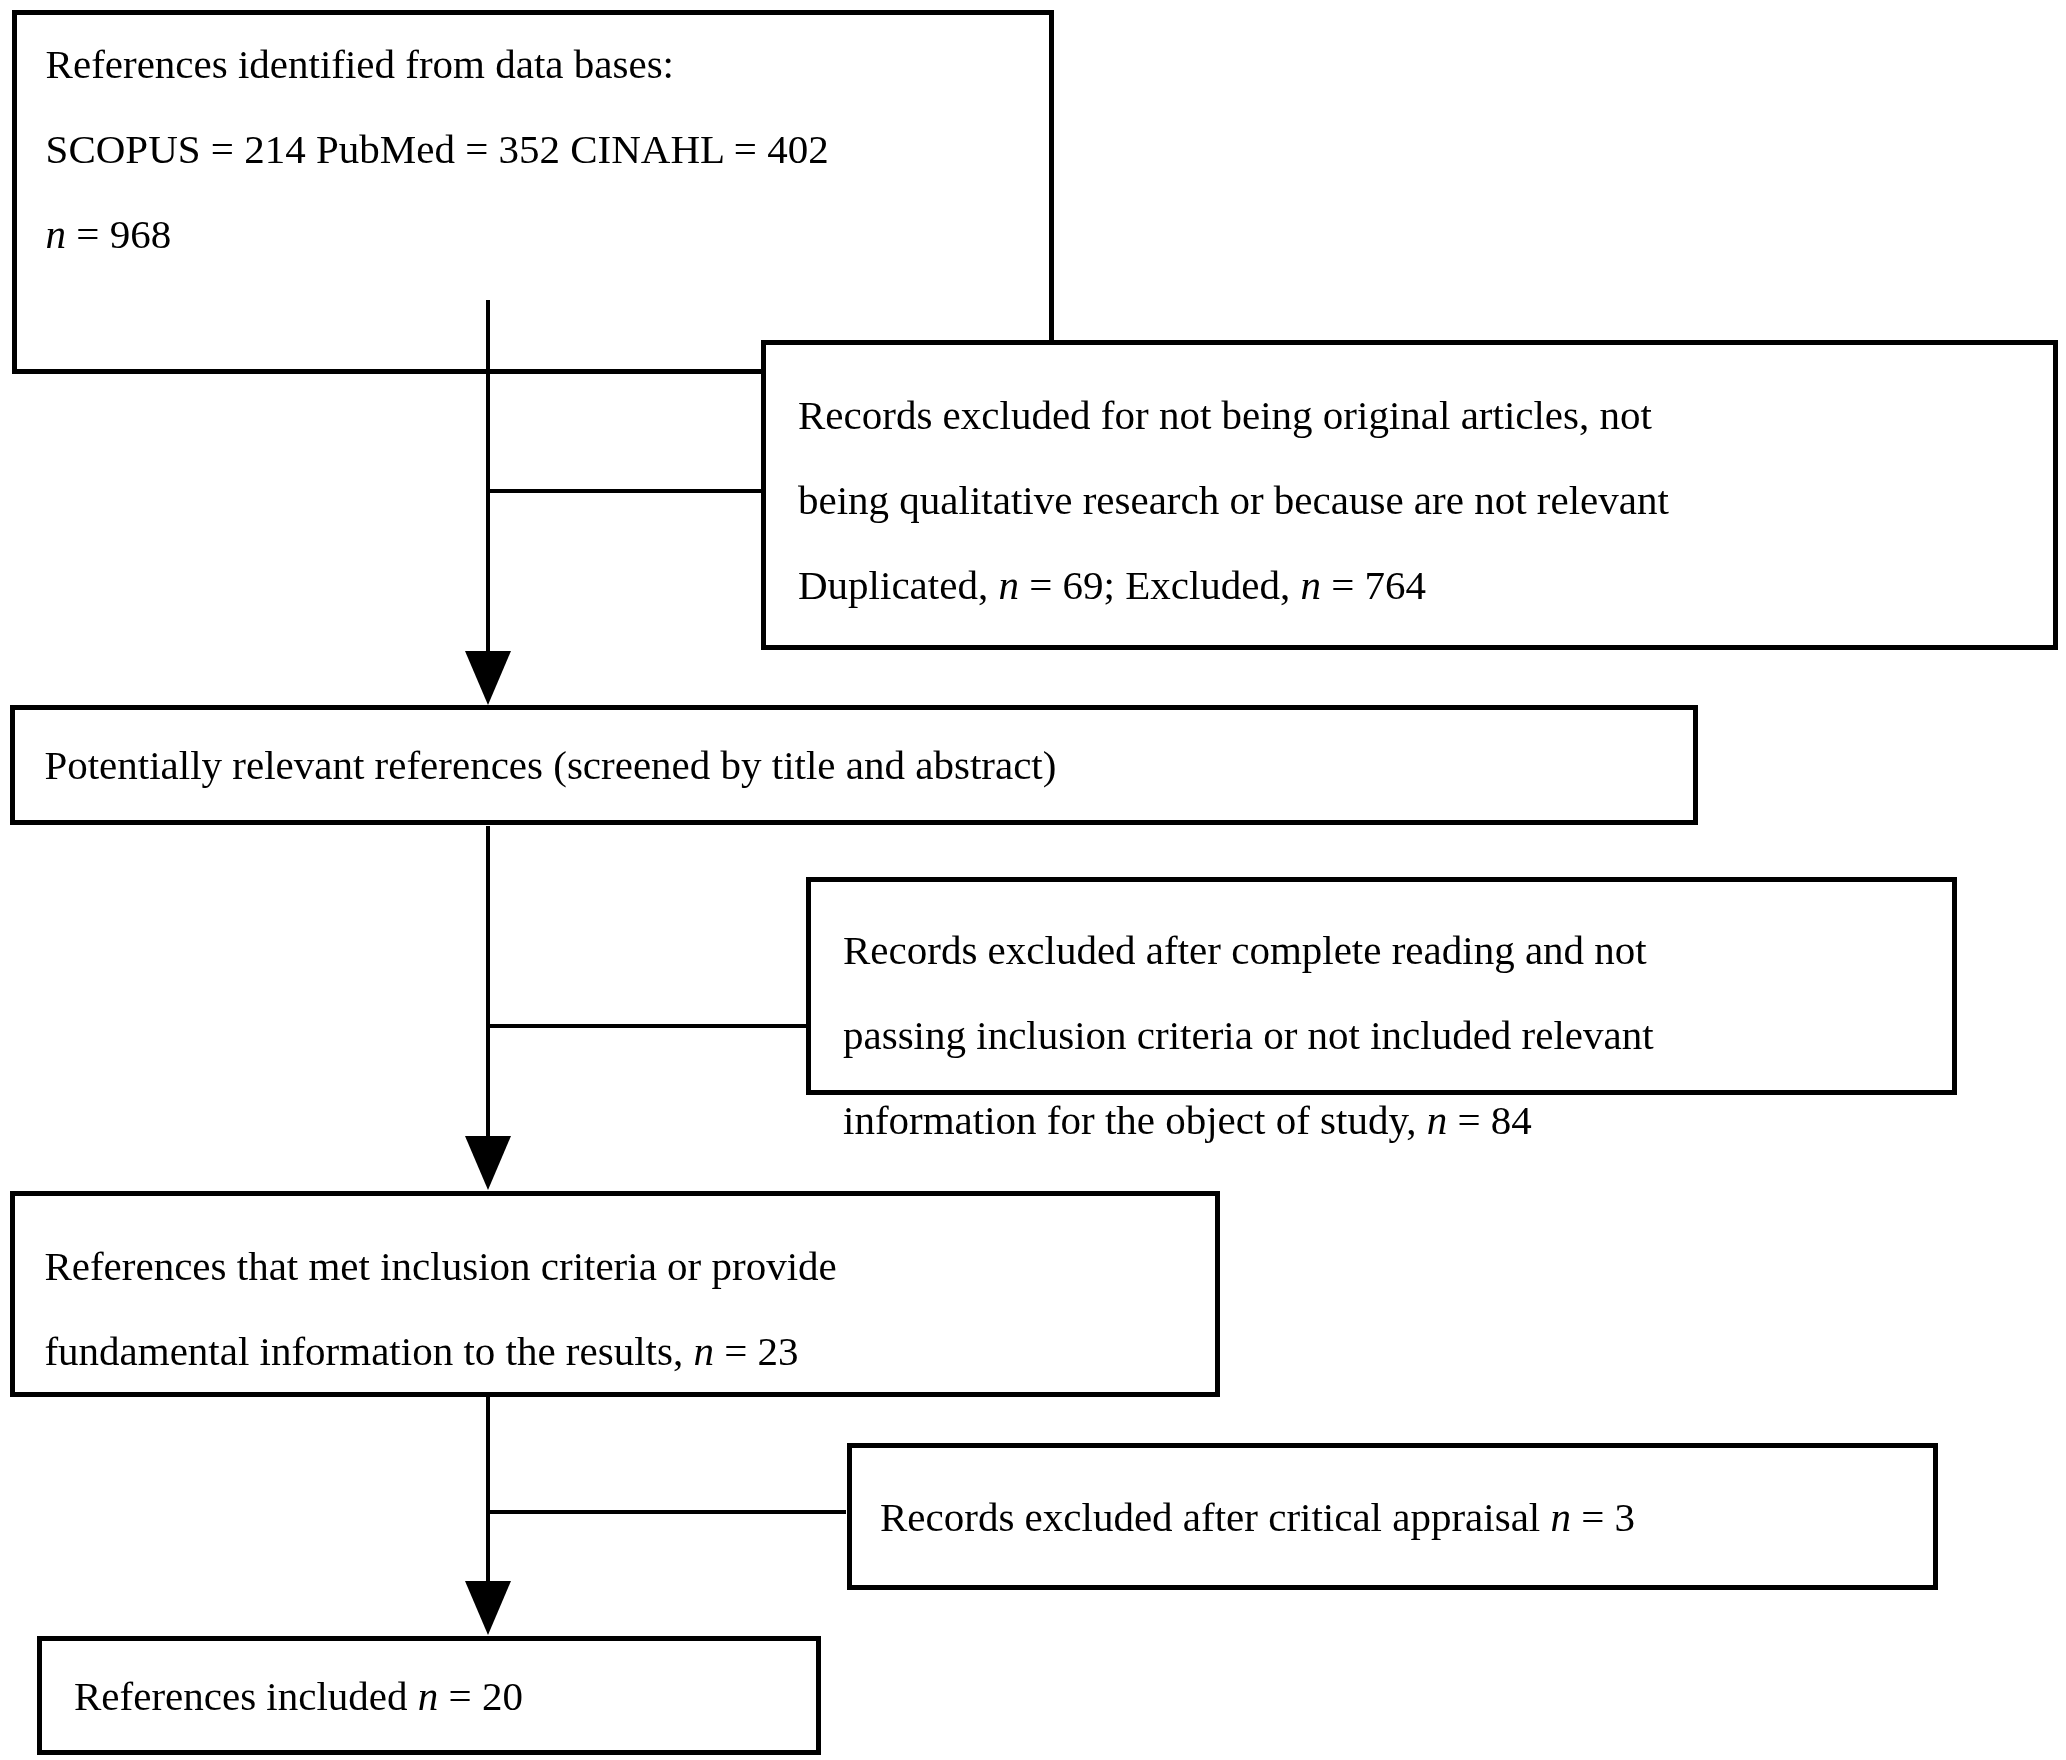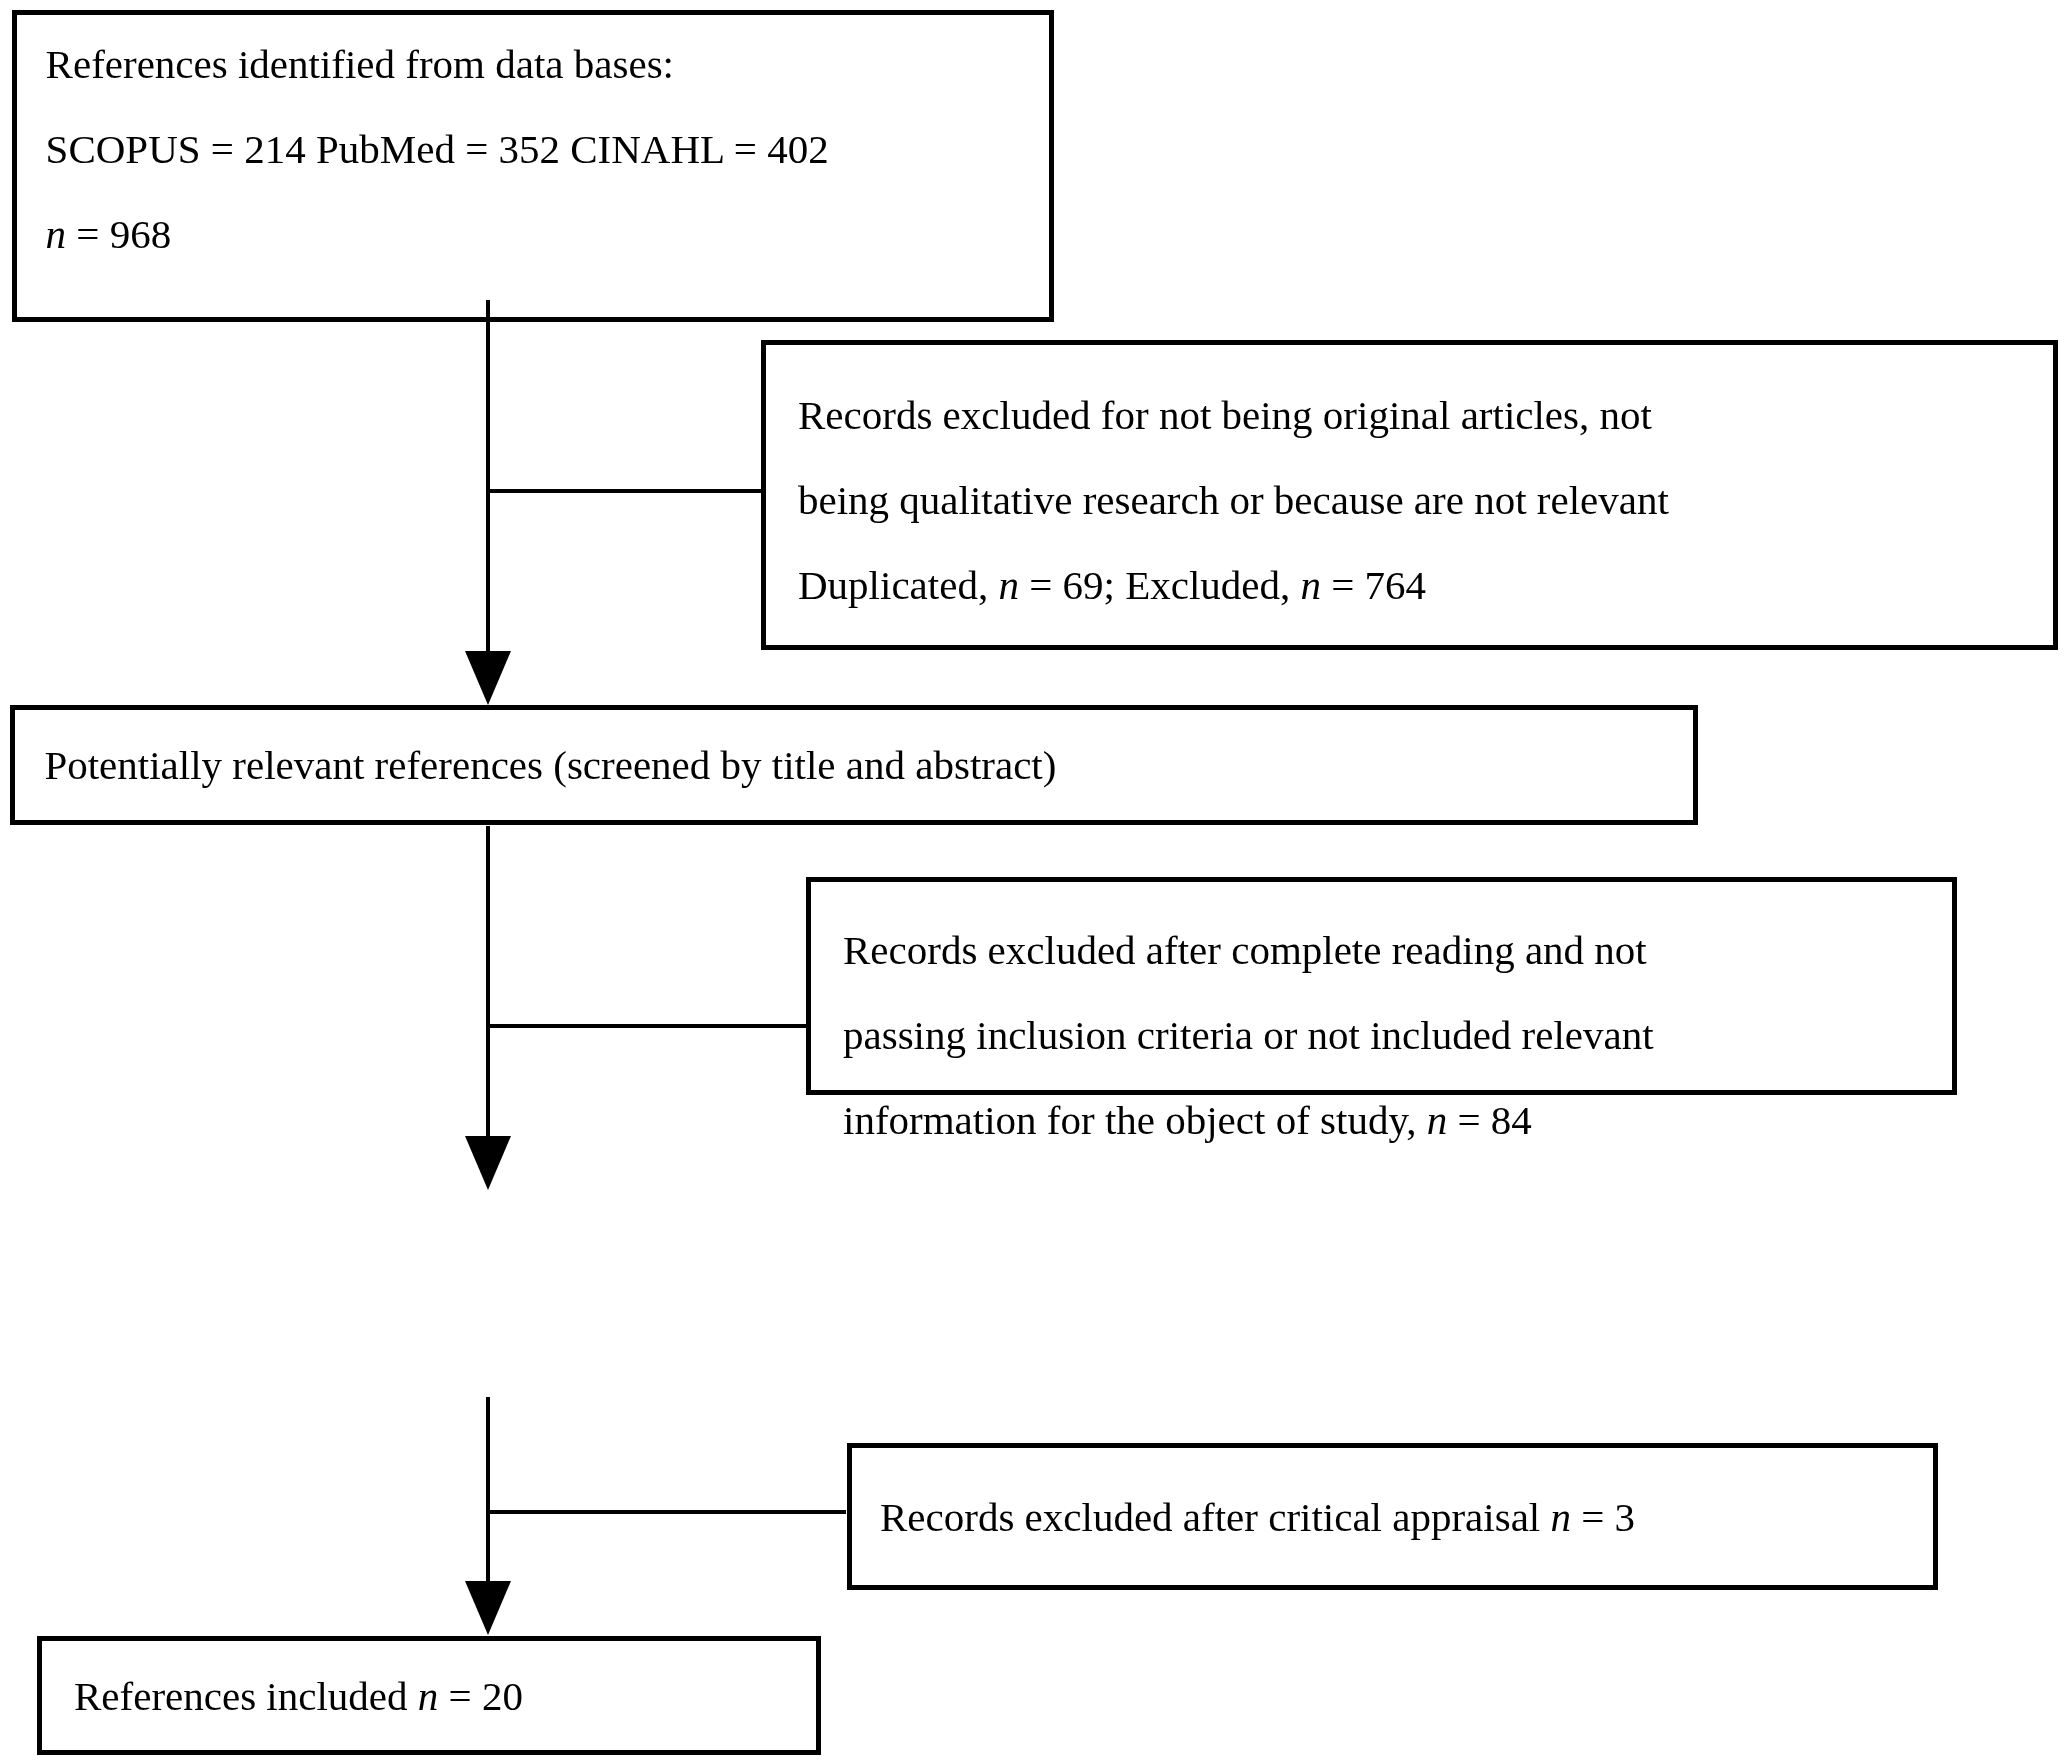--- a/index.html
+++ b/index.html
@@ -28,21 +28,21 @@
     white-space: nowrap;
   }
   .single {
     display: flex;
     align-items: center;
   }
   .single .line { line-height: normal; }
   .it { font-style: italic; }
 
   
-  #box-identified   { left: 11.6px;   top: 10.4px;   width: 1042px; height: 312px; padding: 7px 5.8px 0 29px; }
+  #box-identified   { left: 11.6px;   top: 10.4px;   width: 1042px; height: 364px; padding: 7px 5.8px 0 29px; }
   #box-relevant     { left: 10.4px;   top: 705px; width: 1688px; height: 120px; padding-left: 29px; }
   #box-inclusion    { left: 10.4px;   top: 1191px; width: 1210px; height: 206px; padding: 28px 5.8px 0 29px; }
   #box-included     { left: 37px;   top: 1636px; width: 784px; height: 119px; padding-left: 32px; }
 
   
   #box-excl-screen  { left: 761px; top: 340px;  width: 1297px; height: 310px; padding: 28px 5.8px 0 32px; }
   #box-excl-reading { left: 806px; top: 877px; width: 1151px; height: 218px; padding: 25.5px 5.8px 0 32px; }
   #box-excl-apprais { left: 847px; top: 1443px; width: 1091px; height: 147px; padding-left: 28px; }
 
   
@@ -117,20 +117,28 @@
       <span>Records excluded after complete reading and not</span>
     </div>
     <div class="line">
       <span>passing inclusion criteria or not included relevant</span>
     </div>
     <div class="line">
       <span>information for the object of study, </span><span class="it">n</span><span> = 84</span>
     </div>
   </div>
 
+  <div class="box" id="box-inclusion">
+    <div class="line">
+      <span>References that met inclusion criteria or provide</span>
+    </div>
+    <div class="line">
+      <span>fundamental information to the results, </span><span class="it">n</span><span> = 23</span>
+    </div>
+  </div>
 
   <div class="vline" id="v3"></div>
   <div class="hline" id="h3"></div>
   <div class="arrowhead" id="a3"></div>
 
   <div class="box single" id="box-excl-apprais">
     <div class="line">
       <span>Records excluded after critical appraisal </span><span class="it">n</span><span> = 3</span>
     </div>
   </div>

